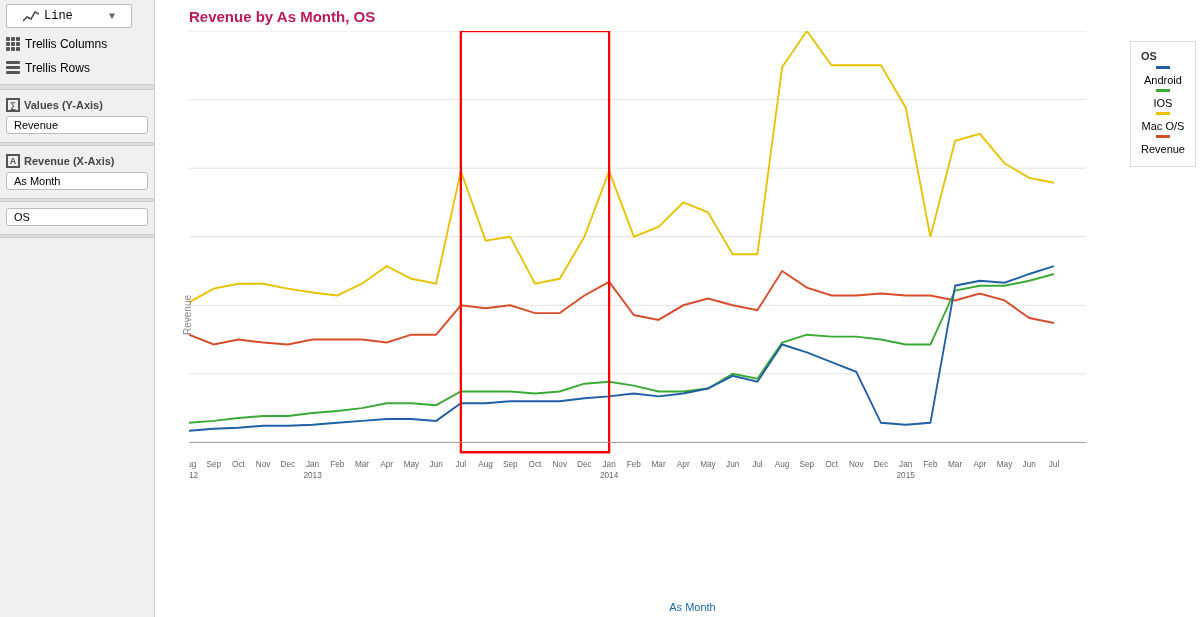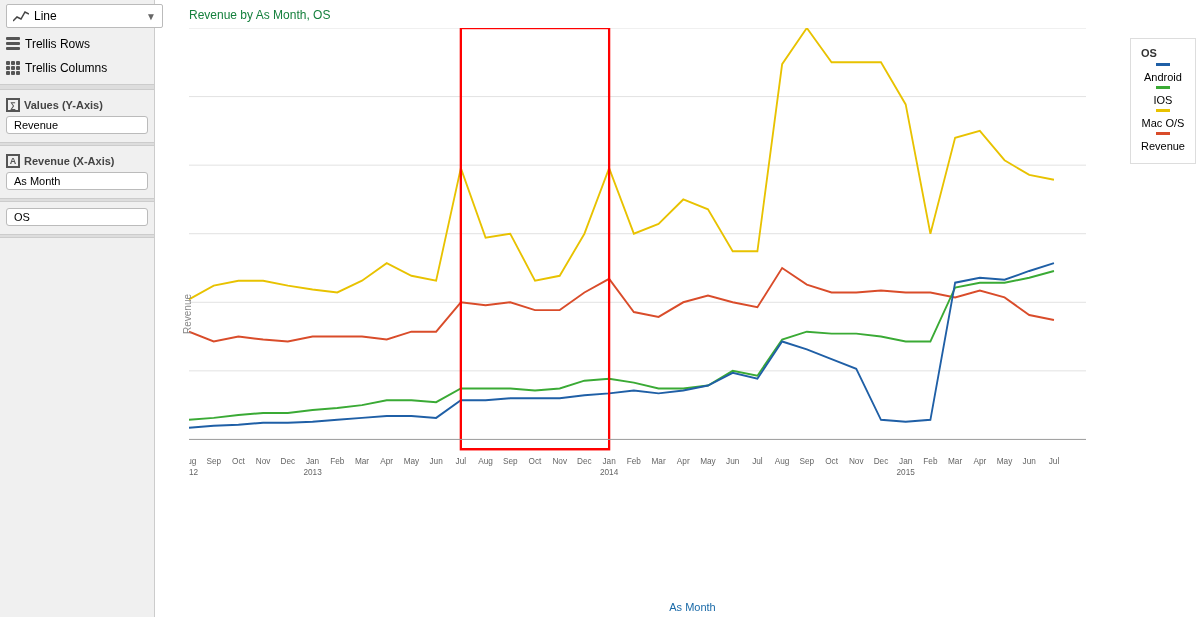--- a/index.html
+++ b/index.html
@@ -16,24 +16,25 @@
       flex-direction: column;
     }
 
     .sidebar-dropdown {
       display: flex;
       align-items: center;
       justify-content: space-between;
       background: #fff;
       border: 1px solid #bbb;
       border-radius: 2px;
-      padding: 3px 6px;
+      padding: 3px 16px;
       cursor: pointer;
-      width: 157px;
+      width: 126px;
       margin: 4px 6px;
+      font-family: Liberation Mono, monospace;
     }
 
     .sidebar-item-row {
       display: flex;
       align-items: center;
       gap: 5px;
       padding: 5px 6px;
       cursor: pointer;
     }
 
@@ -73,23 +74,23 @@
     
     #main {
       flex: 1;
       display: flex;
       flex-direction: column;
       padding: 8px 4px 4px 4px;
       position: relative;
     }
 
     .chart-title {
-      font-size: 12px;
-      font-weight: normal;
-      color: #15803d;
+      font-size: 15px;
+      font-weight: bold;
+      color: #be185d;
       margin-bottom: 6px;
       margin-left: 30px;
     }
 
     .chart-container {
       flex: 1;
       position: relative;
       margin-left: 30px;
     }
 
@@ -148,41 +149,41 @@
         <svg width="16" height="16" viewBox="0 0 16 16">
           <polyline points="0,13 4,9 8,11 12,4 16,6" fill="none" stroke="#444" stroke-width="1.5"></polyline>
         </svg>
       </div>
       <span>Line</span>
     </div>
     <span class="chevron">▼</span>
   </div>
 
   <div class="sidebar-item-row">
+    <div class="icon-grid">
+      <div class="icon-grid-cell"></div>
+        <div class="icon-grid-cell"></div>
+        <div class="icon-grid-cell"></div>
+      <div class="icon-grid-cell"></div>
+        <div class="icon-grid-cell"></div>
+        <div class="icon-grid-cell"></div>
+      <div class="icon-grid-cell"></div>
+        <div class="icon-grid-cell"></div>
+        <div class="icon-grid-cell"></div>
+    </div>
+    <span>Trellis Columns</span>
+  </div>
+
+  <div class="sidebar-item-row">
     <div class="icon-rows">
       <div class="icon-row-cell"></div>
       <div class="icon-row-cell"></div>
       <div class="icon-row-cell"></div>
     </div>
     <span>Trellis Rows</span>
-  </div>
-
-  <div class="sidebar-item-row">
-    <div class="icon-grid">
-      <div class="icon-grid-cell"></div>
-        <div class="icon-grid-cell"></div>
-        <div class="icon-grid-cell"></div>
-      <div class="icon-grid-cell"></div>
-        <div class="icon-grid-cell"></div>
-        <div class="icon-grid-cell"></div>
-      <div class="icon-grid-cell"></div>
-        <div class="icon-grid-cell"></div>
-        <div class="icon-grid-cell"></div>
-    </div>
-    <span>Trellis Columns</span>
   </div>
 
   <div style="height:6px; background:#ddd; border-top:1px solid #ccc; border-bottom:1px solid #ccc; margin:4px 0;"></div>
 
   <div class="section-label">
     <div class="icon-values">∑</div>
     <span>Values (Y-Axis)</span>
   </div>
   <div class="tag-pill">Revenue</div>
 

